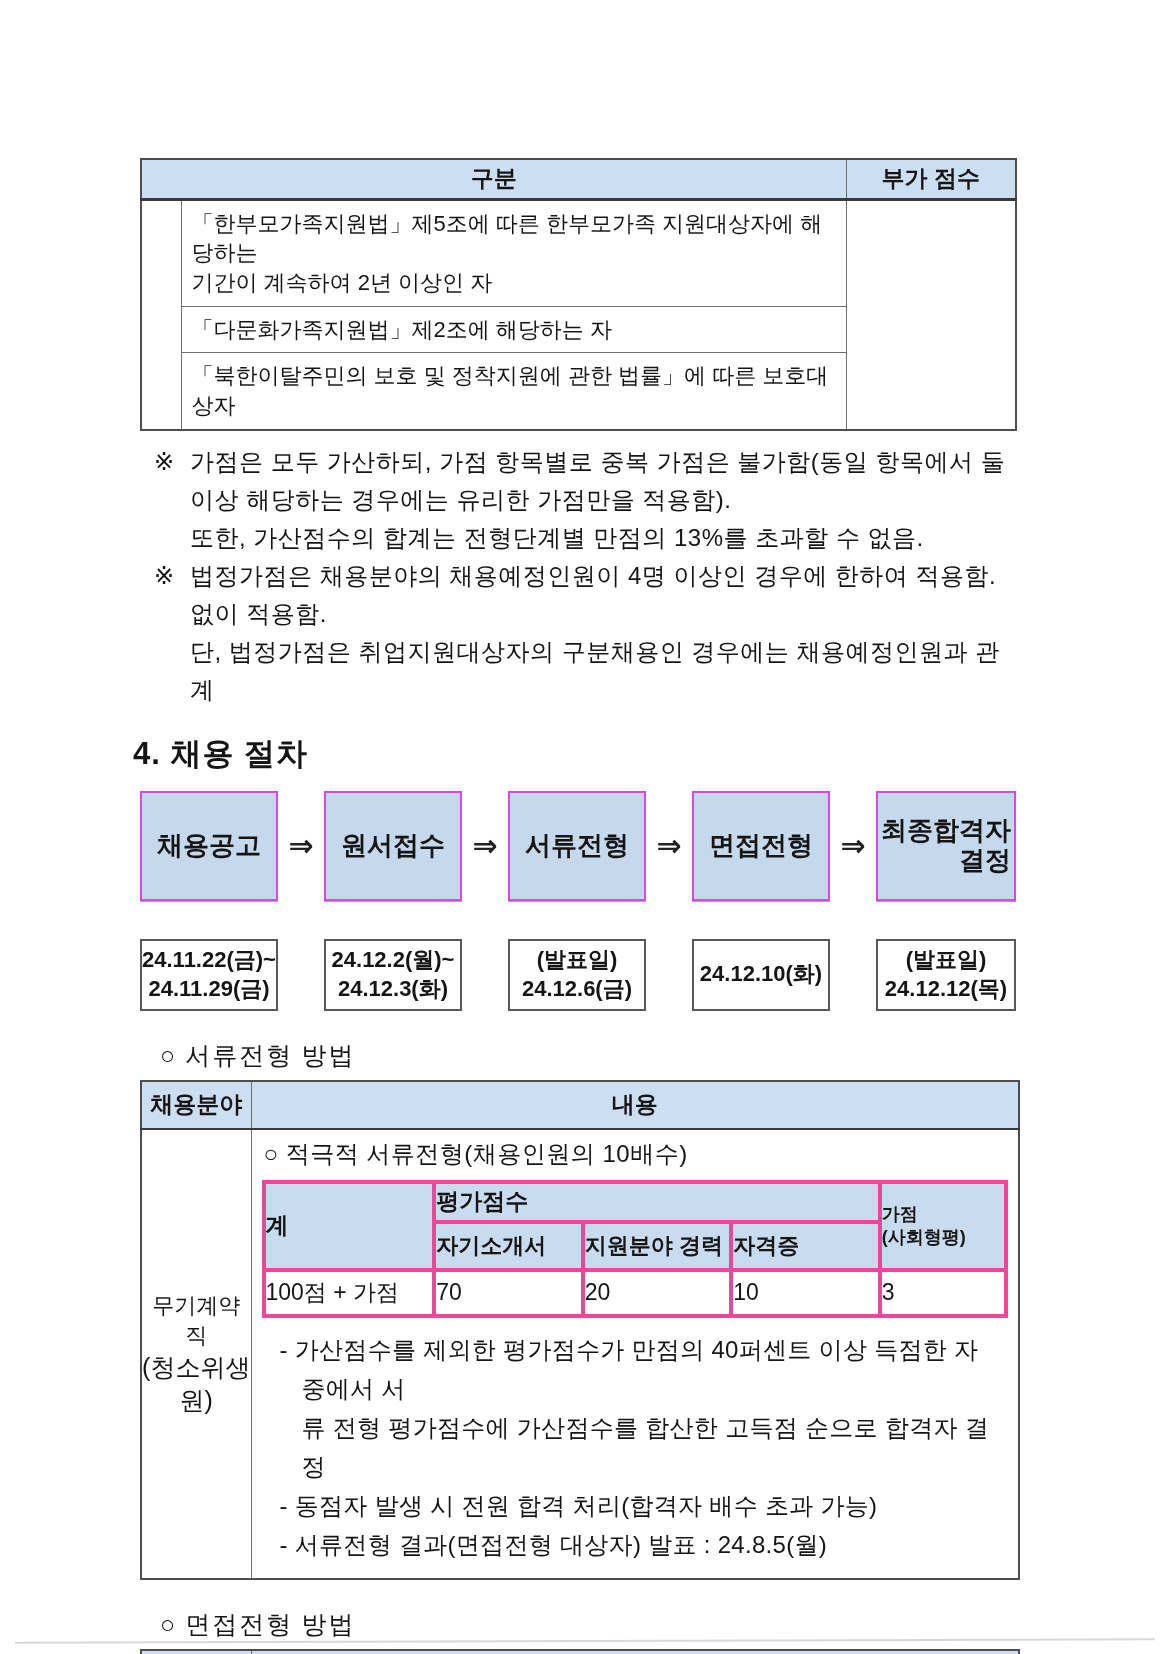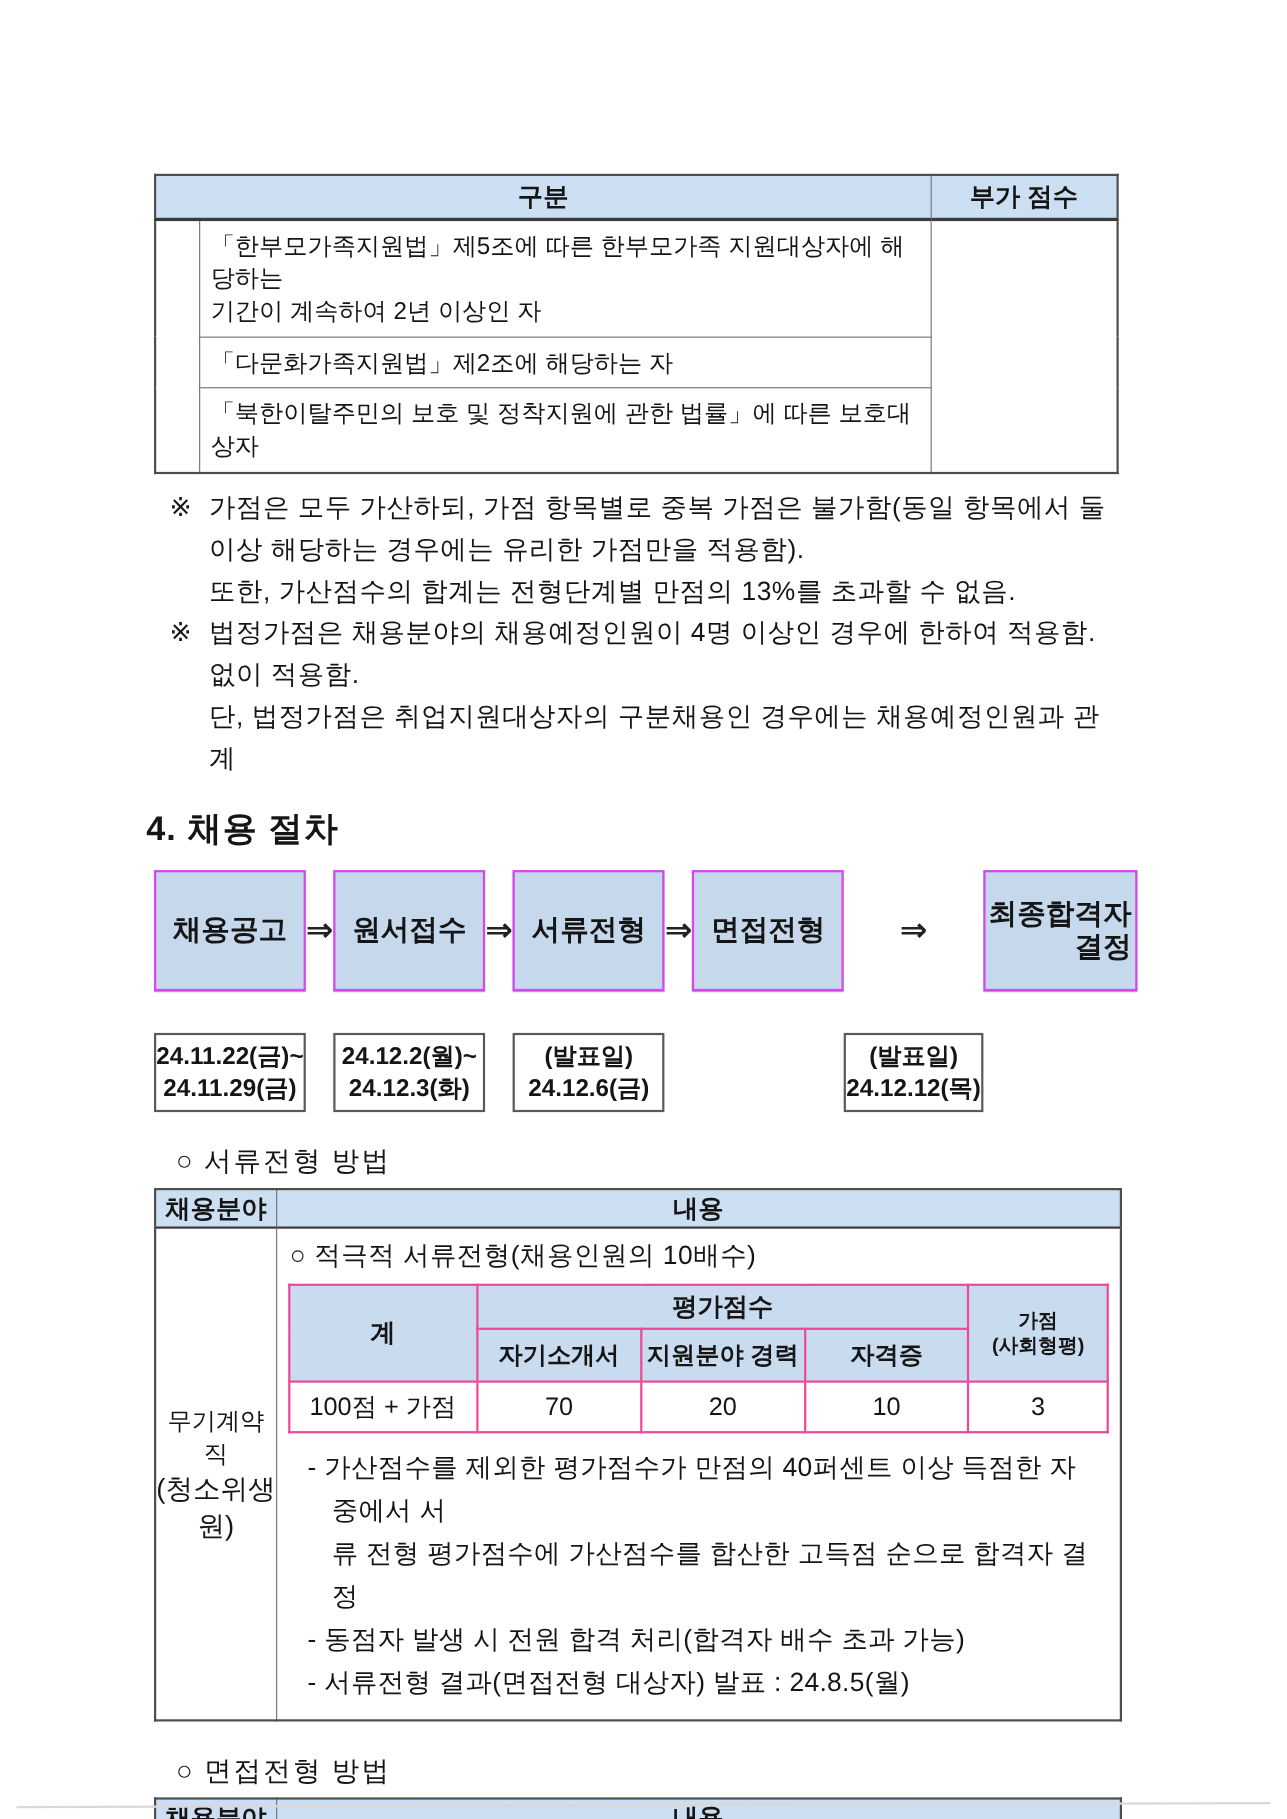--- a/index.html
+++ b/index.html
@@ -56,31 +56,31 @@
   .flow-gap { grid-row:2; }
 
   
   .sub-label { margin-top:28px; margin-left:20px; font-size:25px; letter-spacing:2px;
                font-family:"Liberation Serif","DejaVu Serif",serif; }
 
   
   table.method-table { border-collapse:collapse; width:880px; margin-top:8px; table-layout:fixed; border:2px solid #4d4e50; }
   table.method-table th, table.method-table td { border:1px solid #6d6e70; }
   .mt-col-job { width:110px; }
-  .mt-head { background:#ccdef1; height:35px; text-align:center; font-size:23px; font-weight:bold;
+  .mt-head { background:#ccdef1; height:48px; text-align:center; font-size:23px; font-weight:bold;
              border-bottom:2px solid #3a3a3c !important; }
   td.mt-job { text-align:center; vertical-align:middle; }
   .mt-job-l1 { font-size:22px; }
   .mt-job-l2 { font-size:25px; }
   td.mt-content { padding:4px 10px 14px 10px; vertical-align:top; }
 
   .screening-intro { font-size:24px; letter-spacing:.5px; margin:4px 0 10px 2px; }
 
   table.score-table { border-collapse:collapse; width:100%; table-layout:fixed; border:2px solid #4d4e50; margin-bottom:12px; }
-  table.score-table th, table.score-table td { border:2px solid #ec4899; text-align:center; vertical-align:middle; }
+  table.score-table th, table.score-table td { border:4px solid #ec4899; text-align:left; vertical-align:middle; }
   table.score-table th { background:#c9dbee; font-weight:bold; }
   .st-total { width:23%; font-size:23px; }
   .st-eval { height:40px; font-size:23px; }
   .st-sub { height:48px; font-size:22px; }
   .st-bonus { width:17%; font-size:18px; white-space:pre-line; line-height:1.25; }
   td.st-val { height:46px; font-size:23px; }
 
   .bullet { font-size:24px; line-height:39px; letter-spacing:.3px; white-space:pre-line;
             padding-left:40px; text-indent:-22px; }
 
@@ -155,20 +155,21 @@
 
       <div class="flow-date">24.11.22(금)~
 24.11.29(금)</div>
       <div class="flow-gap"></div>
       <div class="flow-date">24.12.2(월)~
 24.12.3(화)</div>
       <div class="flow-gap"></div>
       <div class="flow-date">(발표일)
 24.12.6(금)</div>
       <div class="flow-gap"></div>
+      <div class="flow-date">24.12.10(화)</div>
       <div class="flow-gap"></div>
       <div class="flow-date">(발표일)
 24.12.12(목)</div>
     </div>
 
     <div class="sub-label">○ 서류전형 방법</div>
 
     <table class="method-table">
       <colgroup>
           <col class="mt-col-job">

